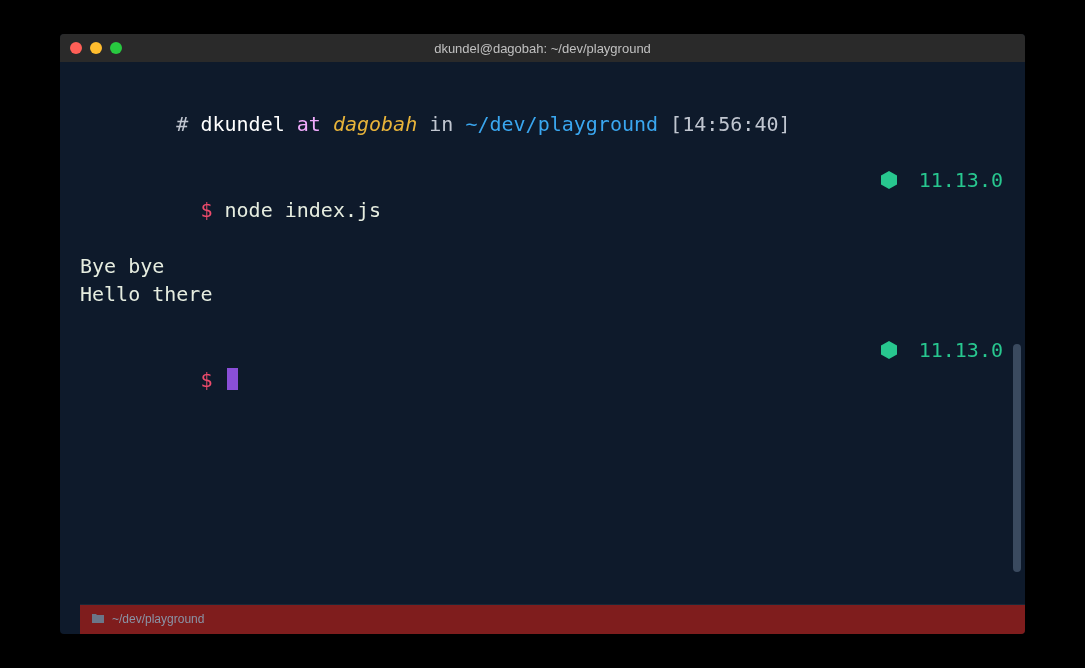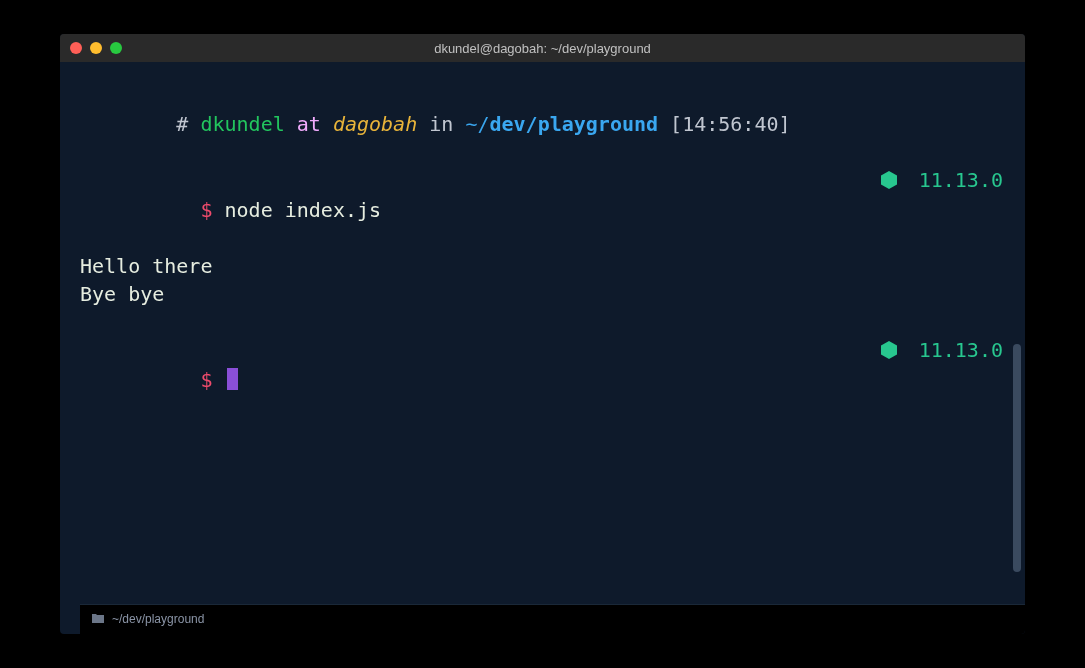--- a/index.html
+++ b/index.html
@@ -89,44 +89,44 @@
     .badge {
       display: inline-flex;
       align-items: center;
       gap: 22px;
     }
     .hex-icon {
       width: 16px;
       height: 18px;
     }
     .c-hash { color: #c0c6d0; }
-    .c-user { color: #22c55e; }
+    .c-user { color: #ffffff; }
     .c-at { color: #f0abfc; }
     .c-host { color: #e8b43a; font-style: italic; }
     .c-in { color: #c0c6d0; }
     .c-path1 { color: #3aa7f0; }
-    .c-path2 { color: #3aa7f0; font-weight: bold; }
+    .c-path2 { color: #3aa7f0; font-weight: normal; }
     .c-time { color: #c0c6d0; }
     .c-dollar { color: #ef4b6c; }
     .c-cmd { color: #e6ede0; }
     .c-out { color: #e6ede0; }
     .c-ver { color: #28c78f; }
     .cursor {
       display: inline-block;
       width: 11px;
       height: 22px;
       background: #8a4fd8;
       vertical-align: text-bottom;
       margin-bottom: 2px;
       margin-left: 2px;
     }
     .blank-line { height: 28px; }
     .tabbar {
       height: 30px;
-      background: #000000;
+      background: #7f1d1d;
       border-top: 1px solid #1a2838;
       display: flex;
       align-items: center;
       padding: 0 12px;
       gap: 8px;
     }
     .tabbar .folder-icon {
       color: #6b7688;
       font-size: 12px;
     }
@@ -161,22 +161,22 @@
           <span class="c-dollar">$</span><span> </span><span class="c-cmd">node index.js</span>
         </div>
         <div class="badge">
           <svg class="hex-icon" viewBox="0 0 16 18">
               <polygon points="8,0 16,4.5 16,13.5 8,18 0,13.5 0,4.5" fill="#28c78f"></polygon>
             </svg>
           <span class="c-ver">11.13.0</span>
         </div>
       </div>
 
+      <div class="c-out">Bye bye</div>
       <div class="c-out">Hello there</div>
-      <div class="c-out">Bye bye</div>
 
       <div class="blank-line"></div>
 
 
       <div class="prompt-row">
         <div class="prompt-left">
           <span class="c-dollar">$</span><span> </span><span class="c-cmd"></span><span class="cursor"></span>
         </div>
         <div class="badge">
           <svg class="hex-icon" viewBox="0 0 16 18">

